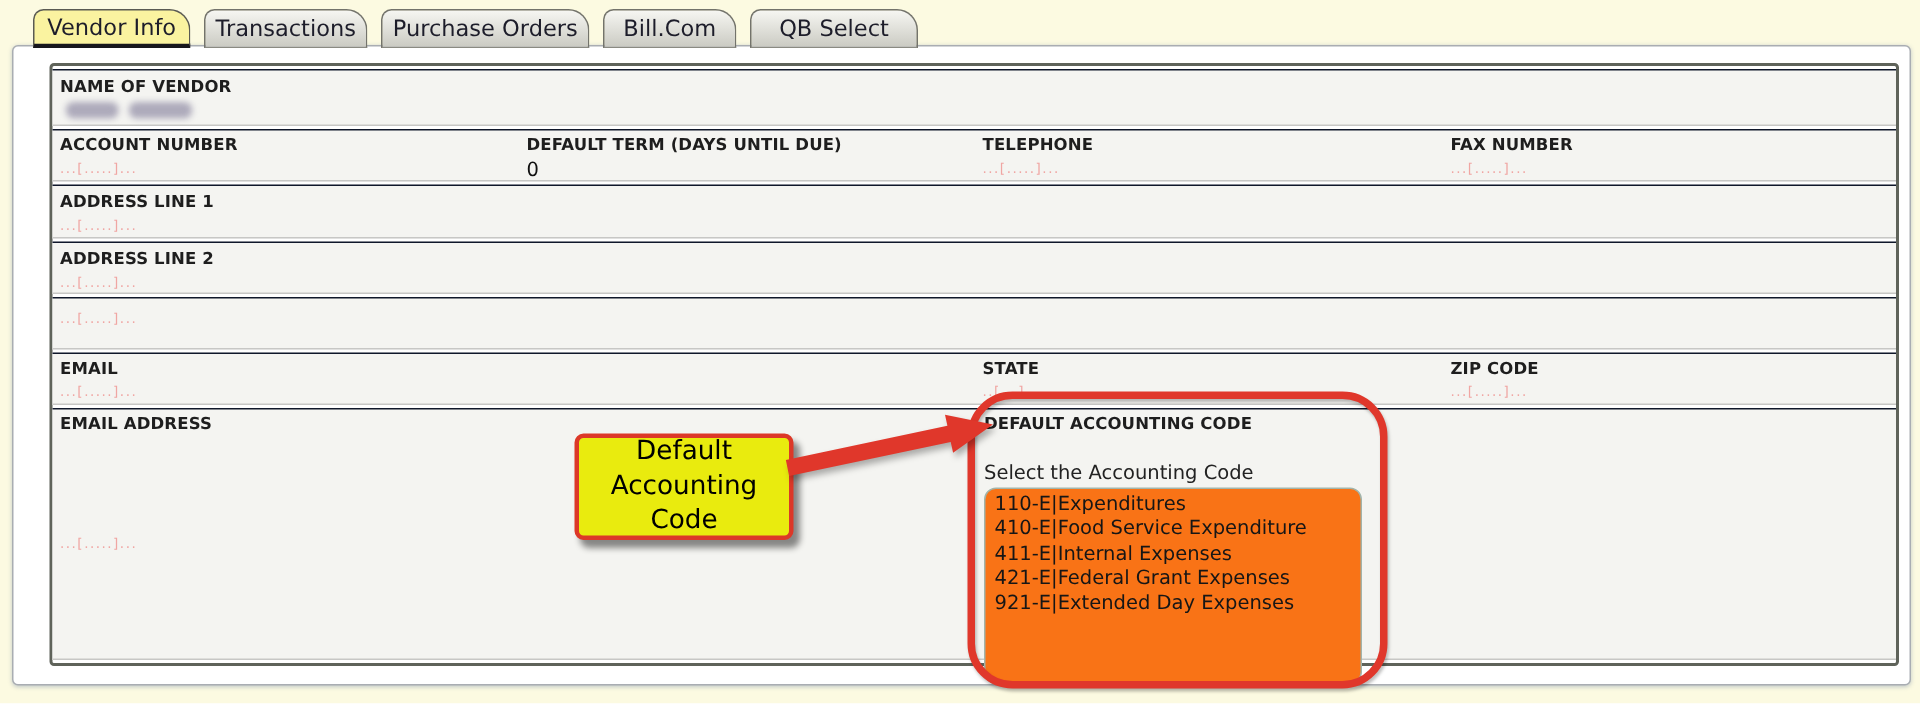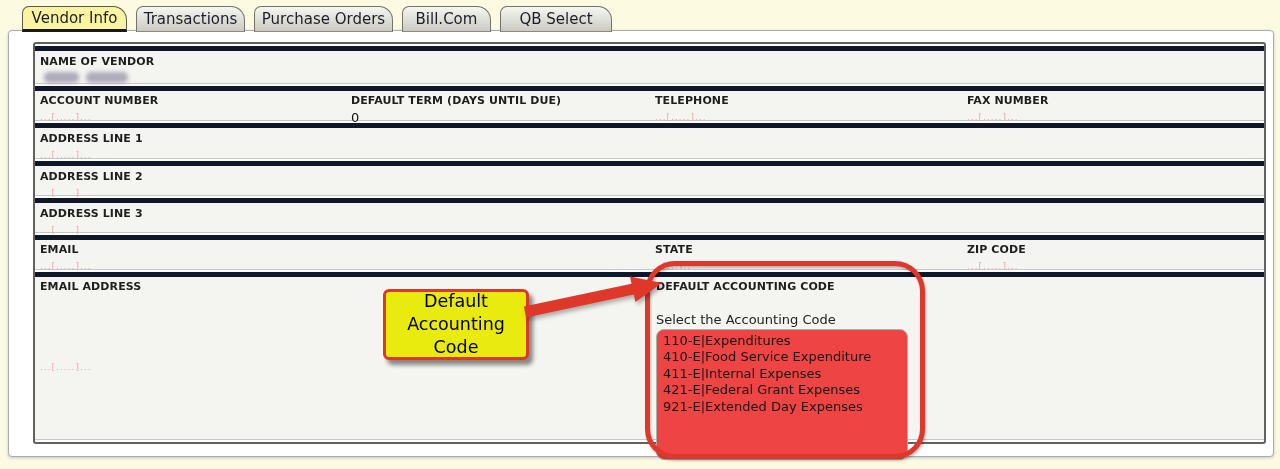--- a/index.html
+++ b/index.html
@@ -18,42 +18,42 @@
   .tab { height:26px; display:flex; align-items:center; justify-content:center;
     font-size:15px; color:#1d1d2a; background:linear-gradient(180deg,#F6F6F2,#CBCBC3);
     border:1px solid #73736B; border-bottom:1px solid #8A8A82; border-radius:7px 14px 0 0;
     cursor:pointer; white-space:nowrap;text-align:center; }
   .tab.active { background:#FAF3A0; border:1px solid #5A5A52; border-bottom:3px solid #17171C; }
   .t0{width:105px}.t1{width:109px}.t2{width:139px}.t3{width:89px}.t4{width:112px}
 
   
   .panel { position:absolute; left:33px; top:42px; width:1233px; height:402px;
     background:#FFFFFF; border:2px solid #5F635A; border-radius:3px; padding-top:2px; z-index:1; }
-  .row { position:relative; background:#F4F4F1; border-top:5px solid #0f172a;
+  .row { position:relative; background:#F4F4F1; border-top:1px solid #0f172a;
     border-bottom:1px solid #C7C7C5; margin-bottom:2px; }
   .r1{height:38px}.r2{height:35px}.r3{height:36px}.r4{height:35px}.r5{height:35px}.r6{height:35px}
   .r7{height:168px; margin-bottom:0;}
 
   .flabel { font-size:11px; font-weight:bold; color:#1e1e1e; letter-spacing:.1px; }
   .pad { padding:4px 0 0 5px; }
   .ph { font-size:9px; color:#F0A6A3; letter-spacing:1px; margin-top:5px; cursor:text; }
   .val { font-size:13px; color:#111; margin-top:3px; }
 
   .cell { position:absolute; top:3px; }
   .c1{left:5px}.c2{left:316px}.c3{left:620px}.c4{left:932px}
 
   
   .blurwrap { position:absolute; left:9px; top:21px; display:flex; gap:7px; filter:blur(2px); }
   .blob { height:11px; background:#A19DB2; border-radius:5px; opacity:.85; }
   .b1{width:35px}.b2{width:42px}
 
   
   .acct { position:absolute; left:621px; top:3px; }
   .helper { font-size:13px; color:#222; margin-top:19px; }
-  .listbox { width:252px; height:131px; margin-top:2px; background:#ef4444;
+  .listbox { width:252px; height:131px; margin-top:2px; background:#f97316;
     border:1px solid #A2B4AA; border-radius:8px; padding:3px 0 0 6px; overflow:hidden; cursor:pointer; }
   .opt { font-size:13px; color:#161616; line-height:16.4px; white-space:nowrap; }
 
   .email-ph { position:absolute; left:5px; top:80px; }
 
   
   .redrect { position:absolute; left:645px; top:261px; width:280px; height:198px;
     border:5px solid #E0372B; border-radius:30px; z-index:4; pointer-events:none;
     filter:drop-shadow(1px 2px 1px rgba(0,0,0,.25)); }
   .callout { position:absolute; left:383px; top:289px; width:146px; height:71px;
@@ -118,21 +118,20 @@
 
     <div class="row r4">
       <div class="pad">
         <div class="flabel">ADDRESS LINE 2</div>
         <div class="ph">...[.....]...</div>
       </div>
     </div>
 
     <div class="row r5">
       <div class="pad">
-        <div class="flabel">ADDRESS LINE 3</div>
         <div class="ph">...[.....]...</div>
       </div>
     </div>
 
     <div class="row r6">
       <div class="cell c1">
         <div class="flabel">EMAIL</div>
         <div class="ph">...[.....]...</div>
       </div>
       <div class="cell c3">

